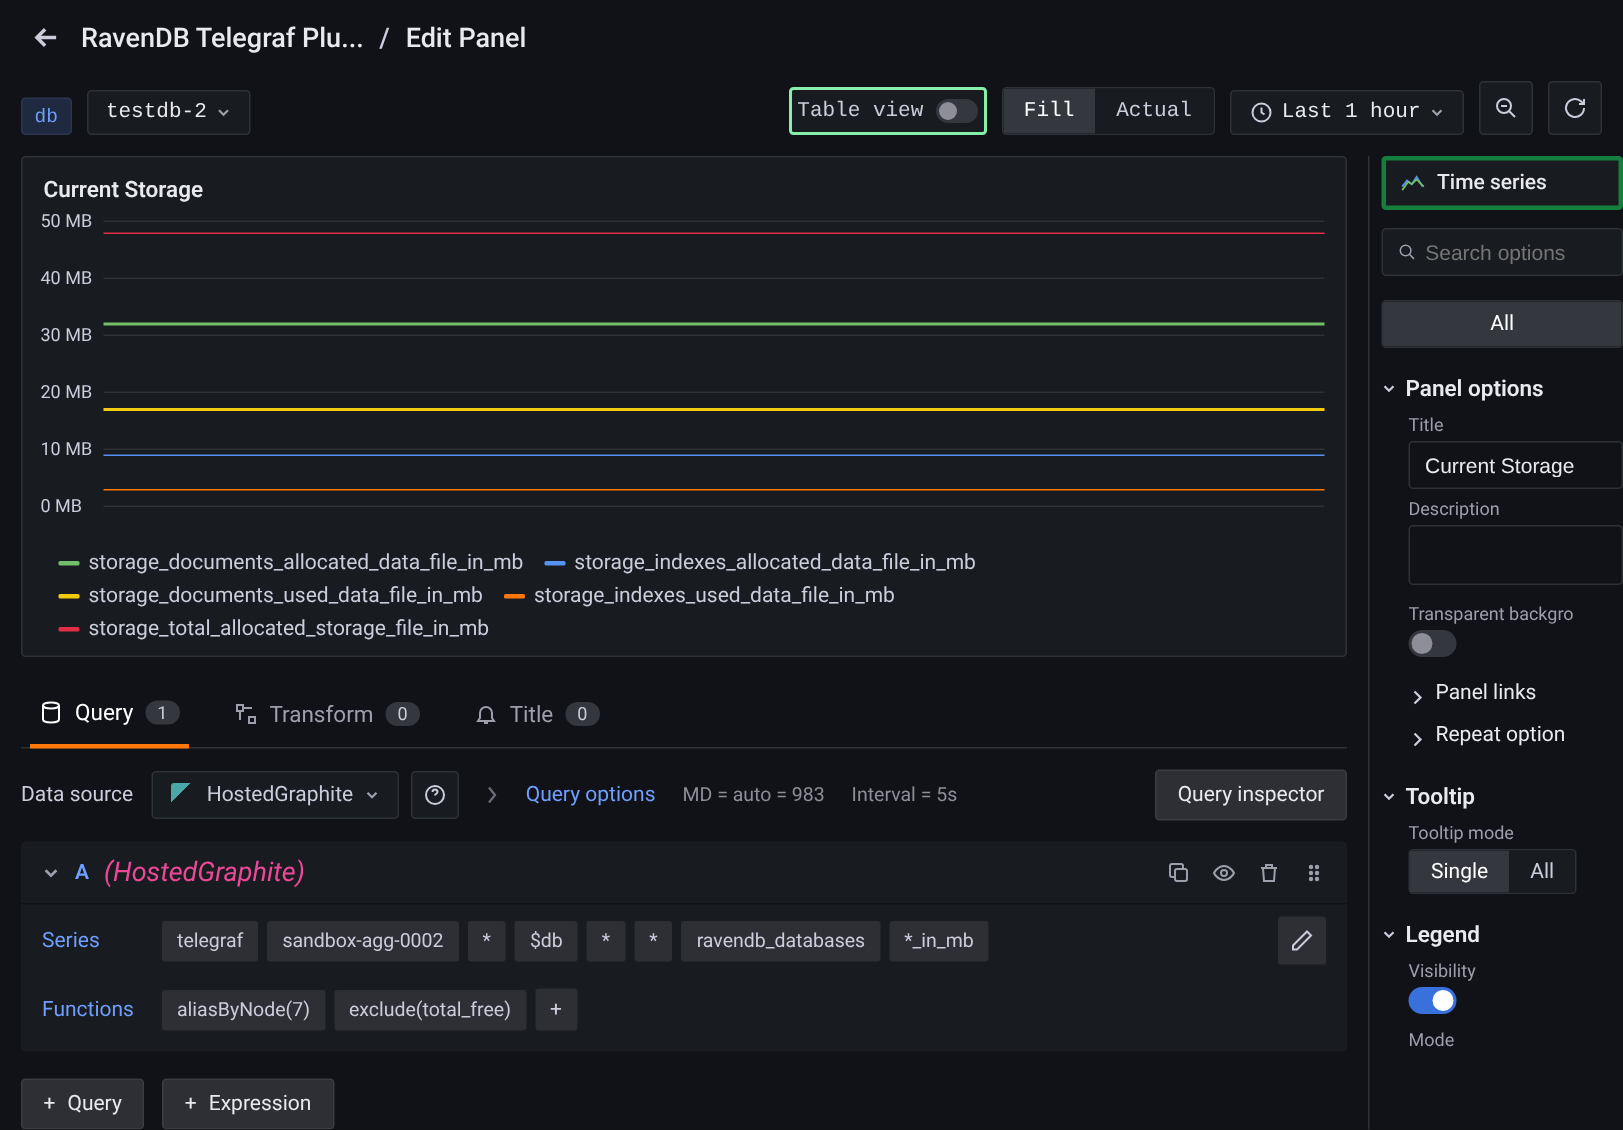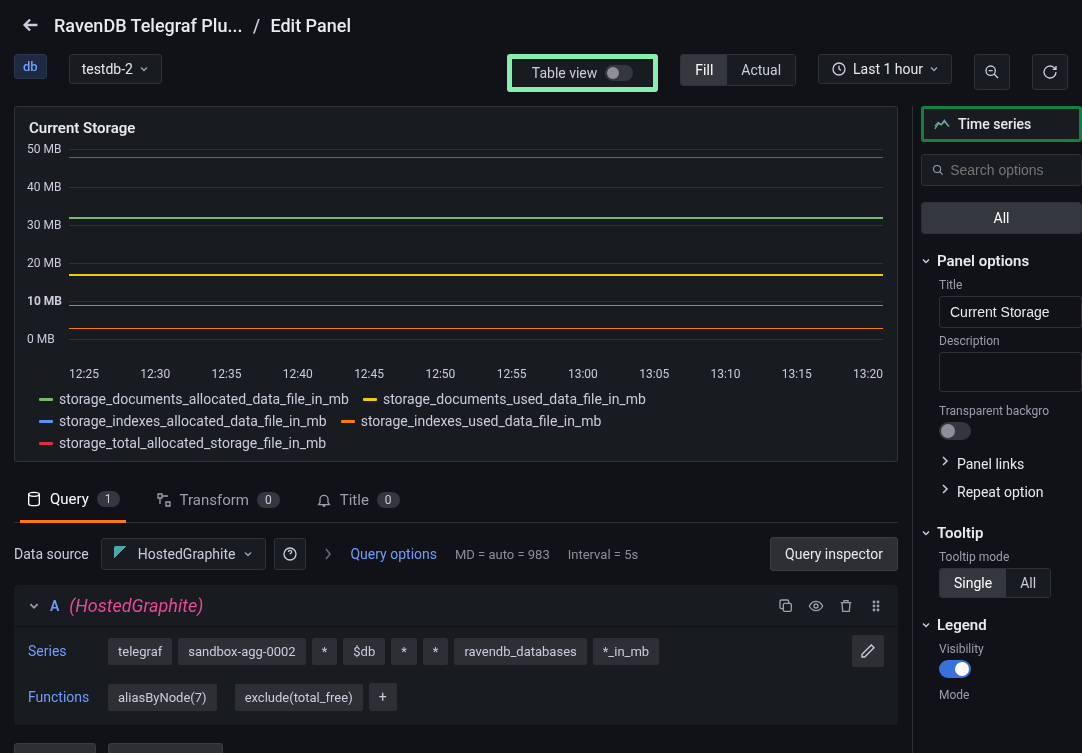--- a/index.html
+++ b/index.html
@@ -21,23 +21,24 @@
 .back-arrow {
   width: 22px; height: 22px;
   stroke: #ccccdc;
   cursor: pointer;
 }
 .breadcrumb { font-size: 18px; font-weight: 500; color: #e9e9f0; }
 .breadcrumb-sep { margin: 0 6px; color: #ccccdc; }
 
 .toolbar {
   display: flex;
-  align-items: flex-start;
+  align-items: flex-end;
   padding: 0 14px 14px;
-  gap: 22px;
+  gap: 10px;
+  font-family: Liberation Mono, monospace;
 }
 .badge-blue {
   background: #1f2a40;
   color: #6e9fff;
   border: 1px solid #2d3650;
   padding: 4px 8px;
   border-radius: 3px;
   font-size: 13px;
   font-weight: 500;
 }
@@ -61,22 +62,22 @@
   border: 1px solid #2c3235;
   border-radius: 3px;
   display: flex;
   align-items: center;
   justify-content: center;
   cursor: pointer;
   background: #181b1f;
 }
 .table-view-toggle {
   display: flex; align-items: center; gap: 8px;
-  border: 5px solid #86efac;
-  padding: 6px 20px;
+  border: 2px solid #86efac;
+  padding: 6px 4px;
   border-radius: 3px;
   background: #181b1f;
 }
 .toggle-slot {
   width: 28px; height: 16px; border-radius: 8px; background: #34373d;
   position: relative;
 }
 .toggle-slot::after {
   content: ""; position: absolute; width: 12px; height: 12px; border-radius: 50%;
   background: #8e8e98; top: 2px; left: 2px;
@@ -224,21 +225,21 @@
 }
 .filter-tabs > div.active { background: #34373d; color: #fff; }
 
 .opt-section { margin: 18px 0 0 8px; }
 .sect-head {
   display: flex; align-items: center; gap: 6px;
   font-size: 15px; font-weight: 600; color: #e9e9f0;
   cursor: pointer; margin-bottom: 8px;
 }
 .sect-sub {
-  display: flex; align-items: flex-start; gap: 8px;
+  display: flex; align-items: flex-end; gap: 8px;
   font-size: 14px; color: #e9e9f0;
   cursor: pointer; padding: 6px 0 6px 20px;
 }
 .field-label { font-size: 12px; color: #9e9eac; margin: 6px 0 4px 18px; }
 .field-input {
   margin-left: 18px; width: calc(100% - 18px);
   background: #111217; border: 1px solid #2c3235;
   padding: 7px 10px; border-radius: 3px; color: #e9e9f0;
   font-size: 14px;
 }
@@ -329,62 +330,48 @@
 </div>
 
 <div class="main-row">
 <div class="left-col">
 
   <div class="panel-card">
     <div class="panel-title">Current Storage</div>
     <div class="chart-area" id="chart-area">
           <div class="chart-ylabel" style="top: 190px;">0 MB</div>
           <div class="chart-gridline" style="top: 190px;"></div>
-          <div class="chart-ylabel" style="top: 152px; font-weight: bold;">10 MB</div>
+          <div class="chart-ylabel" style="top: 152px;">10 MB</div>
           <div class="chart-gridline" style="top: 152px;"></div>
           <div class="chart-ylabel" style="top: 114px;">20 MB</div>
           <div class="chart-gridline" style="top: 114px;"></div>
           <div class="chart-ylabel" style="top: 76px;">30 MB</div>
           <div class="chart-gridline" style="top: 76px;"></div>
           <div class="chart-ylabel" style="top: 38px;">40 MB</div>
           <div class="chart-gridline" style="top: 38px;"></div>
           <div class="chart-ylabel" style="top: 0px;">50 MB</div>
           <div class="chart-gridline" style="top: 0px;"></div>
           <div class="chart-line" style="background: rgb(115, 191, 105); top: 68.4px;"></div>
           <div class="chart-line" style="background: rgb(242, 204, 12); top: 125.4px;"></div>
           <div class="chart-line" style="background: rgb(87, 148, 242); top: 155.8px;"></div>
           <div class="chart-line" style="background: rgb(255, 120, 10); top: 178.6px;"></div>
           <div class="chart-line" style="background: rgb(224, 47, 68); top: 7.6px;"></div>
         </div>
-    <div class="chart-xlabels" id="chart-xlabels">
-          <span>12:25</span>
-          <span>12:30</span>
-          <span>12:35</span>
-          <span>12:40</span>
-          <span>12:45</span>
-          <span>12:50</span>
-          <span>12:55</span>
-          <span>13:00</span>
-          <span>13:05</span>
-          <span>13:10</span>
-          <span>13:15</span>
-          <span>13:20</span>
-        </div>
     <div class="legend" id="legend">
           <div class="legend-item">
             <div class="legend-swatch" style="background: rgb(115, 191, 105);"></div>
             <span>storage_documents_allocated_data_file_in_mb</span>
           </div>
           <div class="legend-item">
+            <div class="legend-swatch" style="background: rgb(87, 148, 242);"></div>
+            <span>storage_indexes_allocated_data_file_in_mb</span>
+          </div>
+          <div class="legend-item">
             <div class="legend-swatch" style="background: rgb(242, 204, 12);"></div>
             <span>storage_documents_used_data_file_in_mb</span>
-          </div>
-          <div class="legend-item">
-            <div class="legend-swatch" style="background: rgb(87, 148, 242);"></div>
-            <span>storage_indexes_allocated_data_file_in_mb</span>
           </div>
           <div class="legend-item">
             <div class="legend-swatch" style="background: rgb(255, 120, 10);"></div>
             <span>storage_indexes_used_data_file_in_mb</span>
           </div>
           <div class="legend-item">
             <div class="legend-swatch" style="background: rgb(224, 47, 68);"></div>
             <span>storage_total_allocated_storage_file_in_mb</span>
           </div>
         </div>
@@ -483,21 +470,21 @@
             <div class="seg">*_in_mb</div>
           </div>
       <div class="qb-edit">
         <svg width="16" height="16" viewBox="0 0 24 24" stroke="#ccccdc" stroke-width="2">
               <path d="M17 3l4 4L7 21H3v-4z"></path>
             </svg>
       </div>
     </div>
     <div class="qb-row" style="padding-bottom:14px">
       <span class="qb-key">Functions</span>
-      <div id="func-segs" style="display:flex;gap:18px">
+      <div id="func-segs" style="display:flex;gap:6px">
             <div class="seg">aliasByNode(7)</div>
             <div class="seg">exclude(total_free)</div>
           </div>
       <div class="seg-add">+</div>
     </div>
   </div>
 
   <div class="bottom-btns">
     <div class="btn-outlined">
       <span>+</span>

